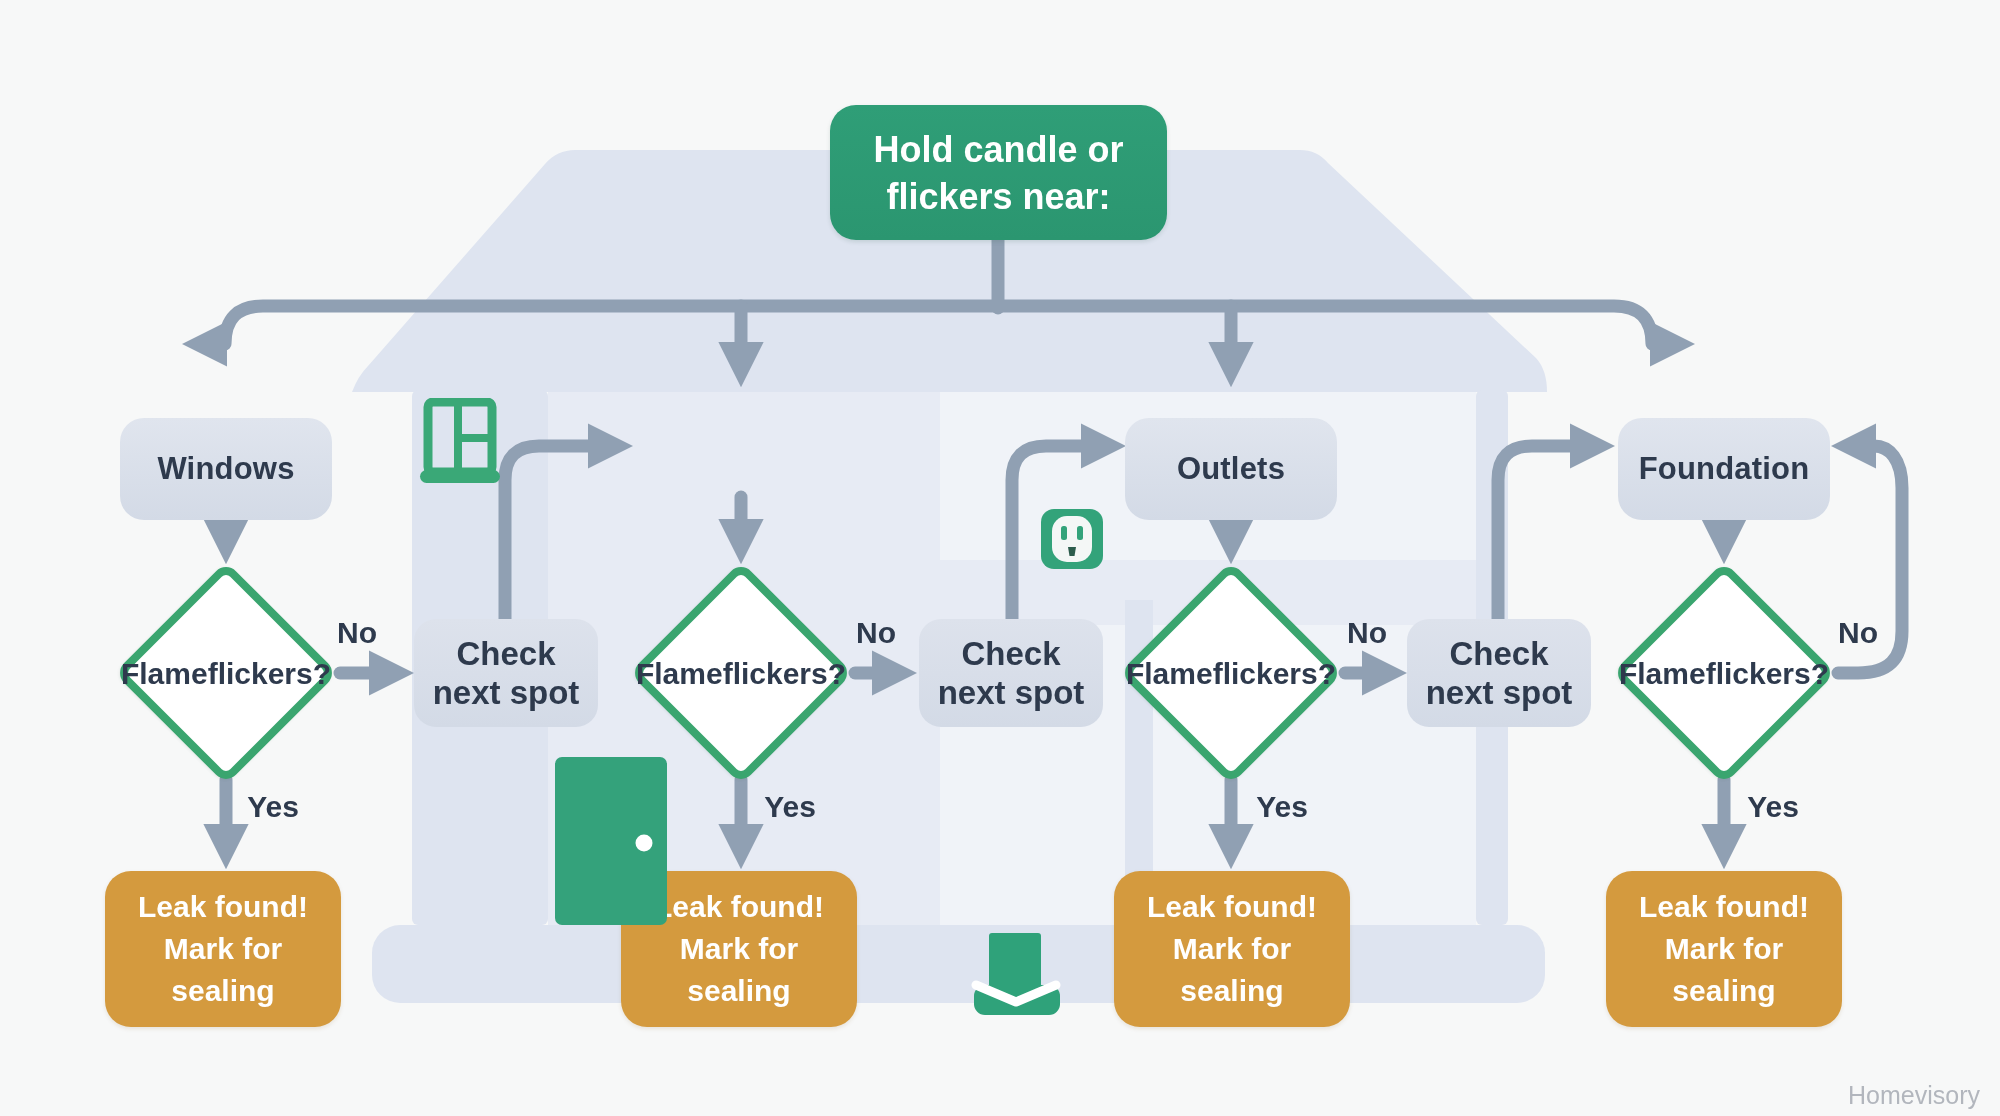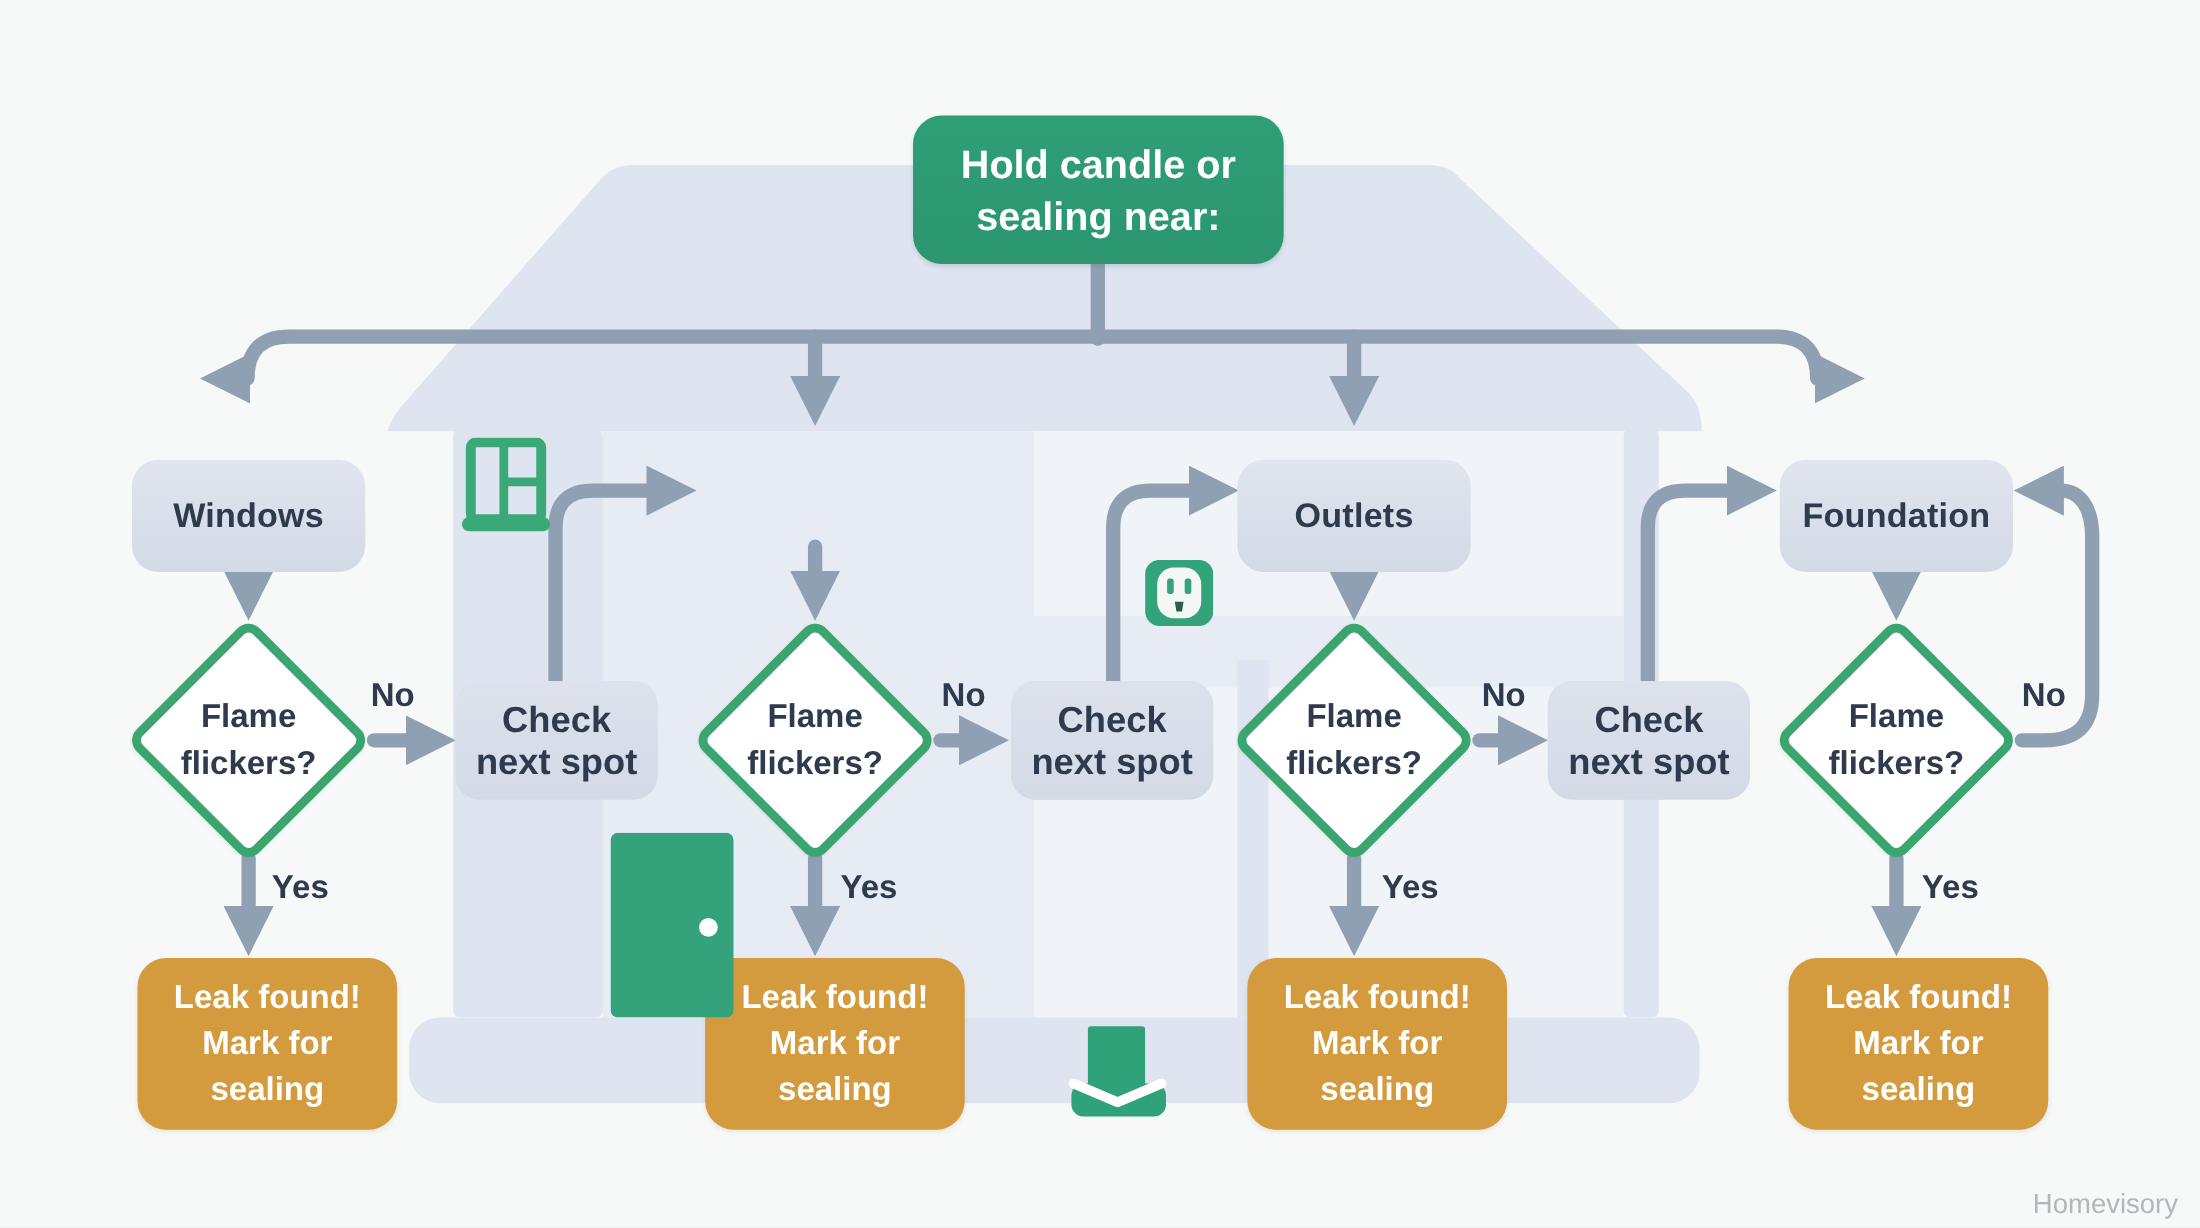--- a/index.html
+++ b/index.html
@@ -30,30 +30,29 @@
   .check{
     width:184px;height:108px;top:619px;border-radius:22px;
     background:linear-gradient(180deg,#dde2ec,var(--boxgray,#d3dae6));
     font-size:33px;font-weight:700;line-height:39px;
   }
   .leak{
     width:236px;height:156px;top:871px;border-radius:26px;
     background:var(--orange,#d49a3e);
     color:#fff;font-size:30px;font-weight:700;line-height:42px;
     box-shadow:0 2px 4px rgba(120,80,20,.12);
-    margin-left:20px;
   }
   .dwrap{position:absolute;width:158px;height:158px;top:594px;}
   .dshape{
     position:absolute;left:0;top:0;width:142px;height:142px;
     border:8px solid var(--green_border,#3aa56f);border-radius:14px;background:#fff;
     transform:rotate(45deg);transform-origin:79px 79px;
     box-shadow:0 1px 3px rgba(50,90,70,.10);
   }
-  .dtext{position:absolute;left:-40px;top:0;width:238px;height:158px;display:flex;flex-direction:column;align-items:center;justify-content:center;font-size:30px;font-weight:700;line-height:43px;}
+  .dtext{position:absolute;left:-40px;top:0;width:238px;height:158px;display:flex;flex-direction:row;align-items:center;justify-content:center;font-size:30px;font-weight:700;line-height:43px;}
   .lab{position:absolute;transform:translate(-50%,-50%);font-size:30px;font-weight:700;}
   .icon{position:absolute;}
   .wm{position:absolute;right:20px;bottom:6px;font-size:25px;color:var(--wmgray,#b2b6bd);font-weight:400;}
   .line{display:block;}
 </style>
 </head>
 <body>
 
 <div class="canvas">
 
@@ -94,21 +93,21 @@
     <path class="wire" marker-end="url(#ah)" d="M1231,780 L1231,826"></path>
     <path class="wire" marker-end="url(#ah)" d="M1724,780 L1724,826"></path>
 
     <path class="wire" marker-end="url(#ah)" d="M505,619 L505,480 Q505,446 539,446 L590,446"></path>
     <path class="wire" marker-end="url(#ah)" d="M1012,619 L1012,480 Q1012,446 1046,446 L1083,446"></path>
     <path class="wire" marker-end="url(#ah)" d="M1498,619 L1498,480 Q1498,446 1532,446 L1572,446"></path>
   </svg>
 
   <div class="node start">
     <span class="line">Hold candle or</span>
-    <span class="line">sealing near:</span>
+    <span class="line">flickers near:</span>
   </div>
 
   <div class="node cat" style="left:120px">
       <span>Windows</span>
     </div>
   <div class="node cat" style="left:1125px">
       <span>Outlets</span>
     </div>
   <div class="node cat" style="left:1618px">
       <span>Foundation</span>

